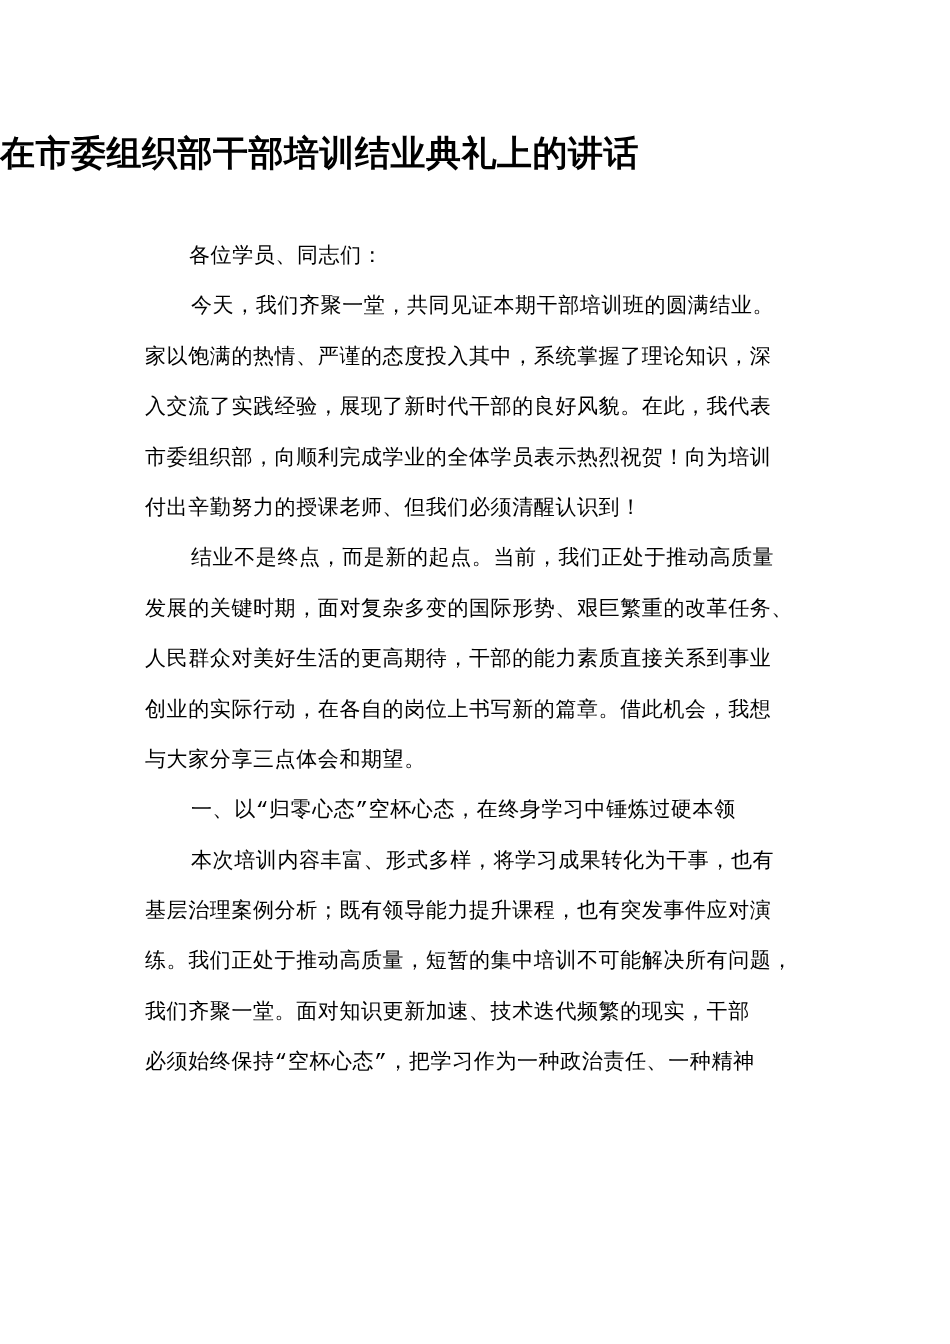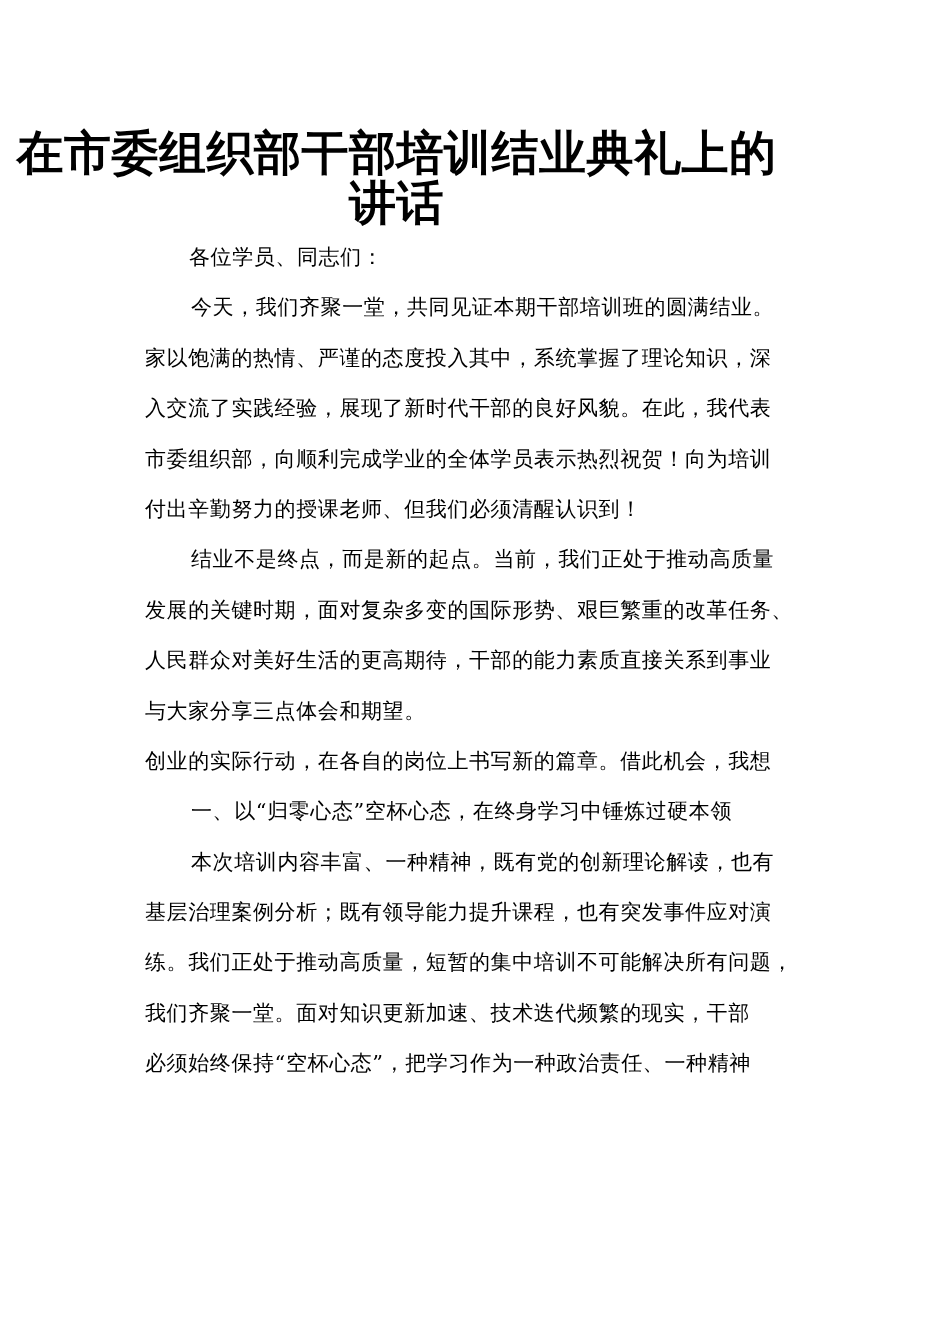--- a/index.html
+++ b/index.html
@@ -21,33 +21,34 @@
       top: 0;
       width: 950px;
       height: 1344px;
       background: #ffffff;
     }
     .title {
       position: absolute;
       left: 0;
       width: 793px;
       top: 128px;
-      text-align: center;
+      text-align: left;
       font-family: "DejaVu Sans", "Liberation Sans", sans-serif;
       font-weight: bold;
-      font-size: 47px;
+      font-size: 35px;
       line-height: 50px;
       letter-spacing: 0.5px;
       margin: 0;
     }
     .body-text {
       position: absolute;
       left: 145px;
       top: 232px;
       width: 700px;
+      font-family: Liberation Mono, monospace;
     }
     .line {
       display: block;
       height: 50.4px;
       line-height: 50.4px;
       font-size: 21px;
       white-space: nowrap;
       letter-spacing: 0.6px;
     }
     .indent {
@@ -66,22 +67,22 @@
   <div class="body-text">
     <span class="line indent-sal">各位学员、同志们：</span>
     <span class="line indent">今天，我们齐聚一堂，共同见证本期干部培训班的圆满结业。</span>
     <span class="line">家以饱满的热情、严谨的态度投入其中，系统掌握了理论知识，深</span>
     <span class="line">入交流了实践经验，展现了新时代干部的良好风貌。在此，我代表</span>
     <span class="line">市委组织部，向顺利完成学业的全体学员表示热烈祝贺！向为培训</span>
     <span class="line">付出辛勤努力的授课老师、但我们必须清醒认识到！</span>
     <span class="line indent">结业不是终点，而是新的起点。当前，我们正处于推动高质量</span>
     <span class="line">发展的关键时期，面对复杂多变的国际形势、艰巨繁重的改革任务、</span>
     <span class="line">人民群众对美好生活的更高期待，干部的能力素质直接关系到事业</span>
+    <span class="line">创业的实际行动，在各自的岗位上书写新的篇章。借此机会，我想</span>
     <span class="line">与大家分享三点体会和期望。</span>
-    <span class="line">创业的实际行动，在各自的岗位上书写新的篇章。借此机会，我想</span>
     <span class="line indent">一、以“归零心态”空杯心态，在终身学习中锤炼过硬本领</span>
-    <span class="line indent">本次培训内容丰富、一种精神，既有党的创新理论解读，也有</span>
+    <span class="line indent">本次培训内容丰富、形式多样，将学习成果转化为干事，也有</span>
     <span class="line">基层治理案例分析；既有领导能力提升课程，也有突发事件应对演</span>
     <span class="line">练。我们正处于推动高质量，短暂的集中培训不可能解决所有问题，</span>
     <span class="line">我们齐聚一堂。面对知识更新加速、技术迭代频繁的现实，干部</span>
     <span class="line">必须始终保持“空杯心态”，把学习作为一种政治责任、一种精神</span>
   </div>
 </div>
 
 </body></html>

